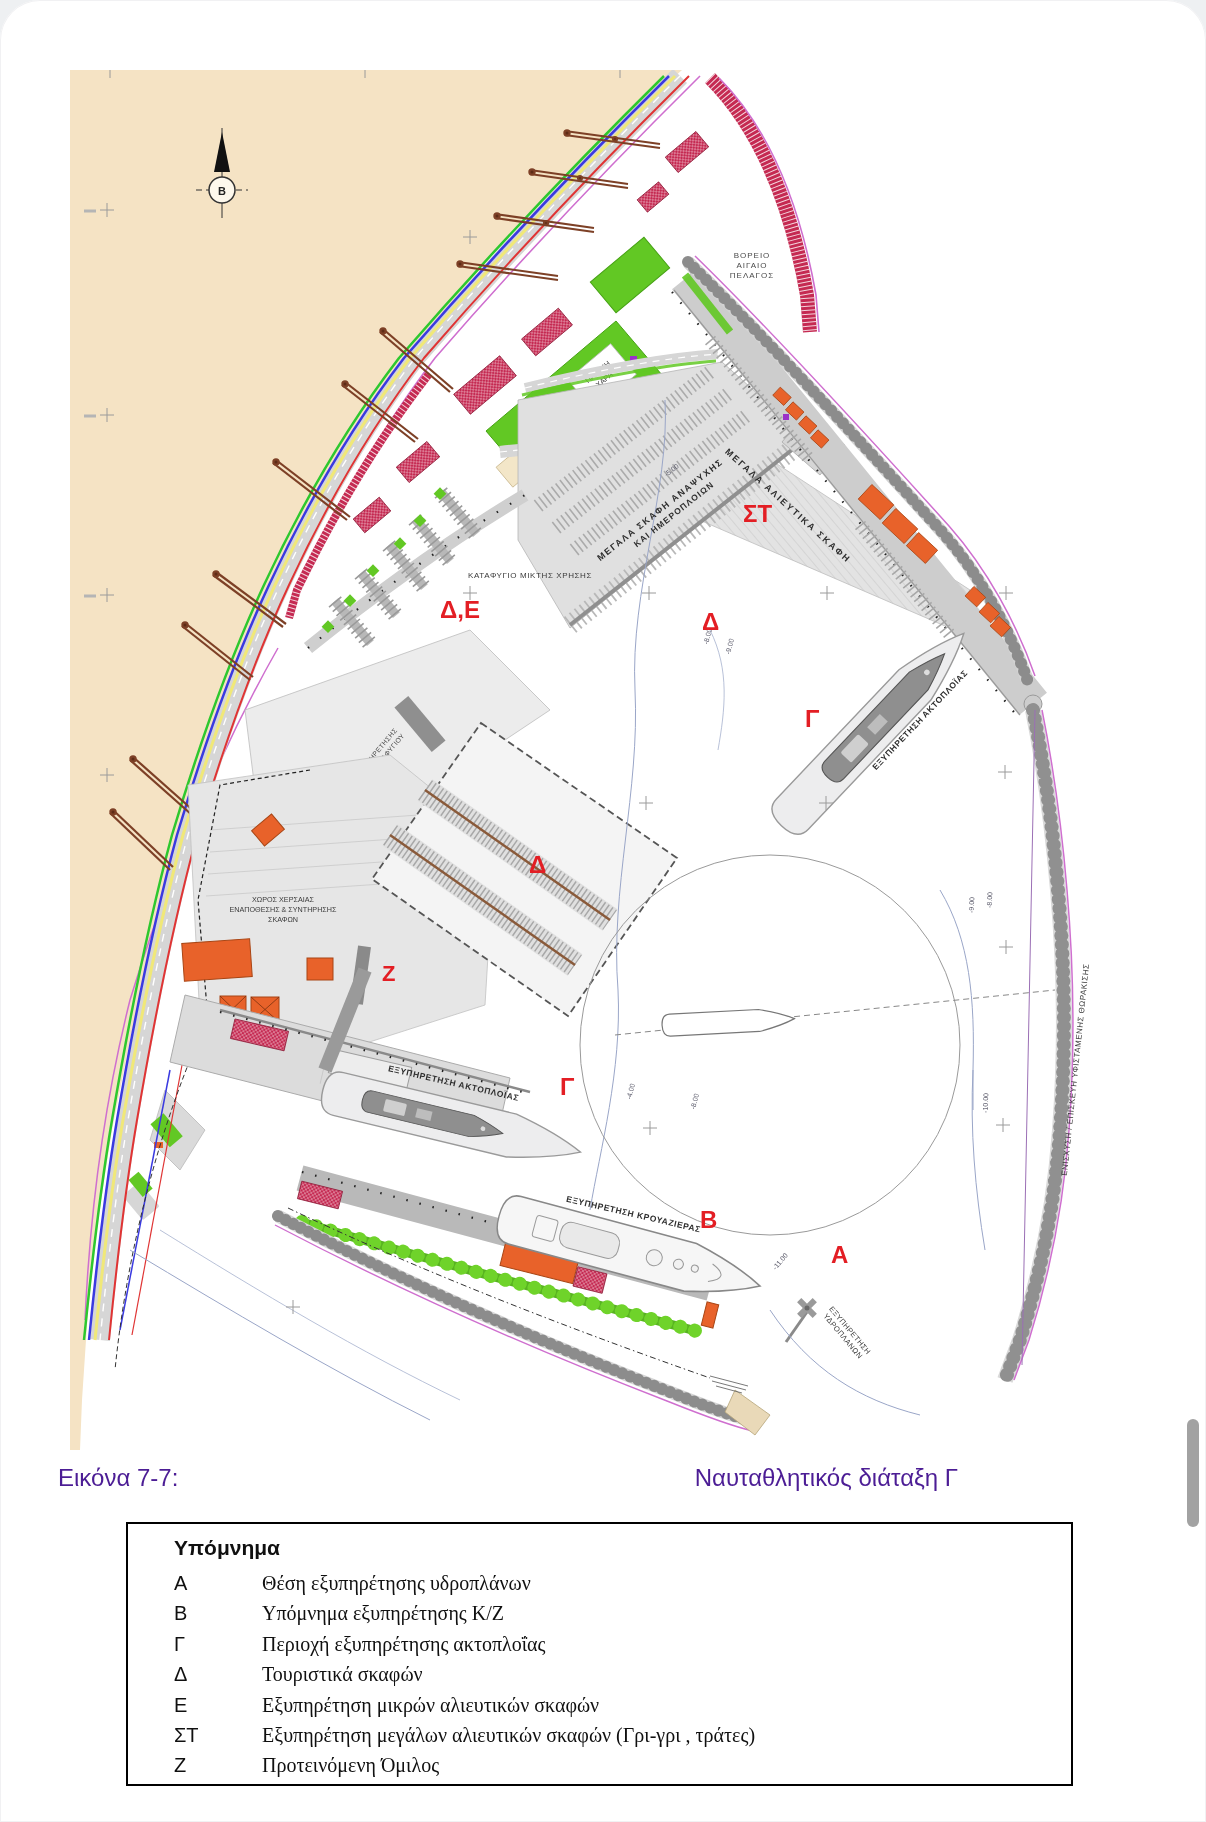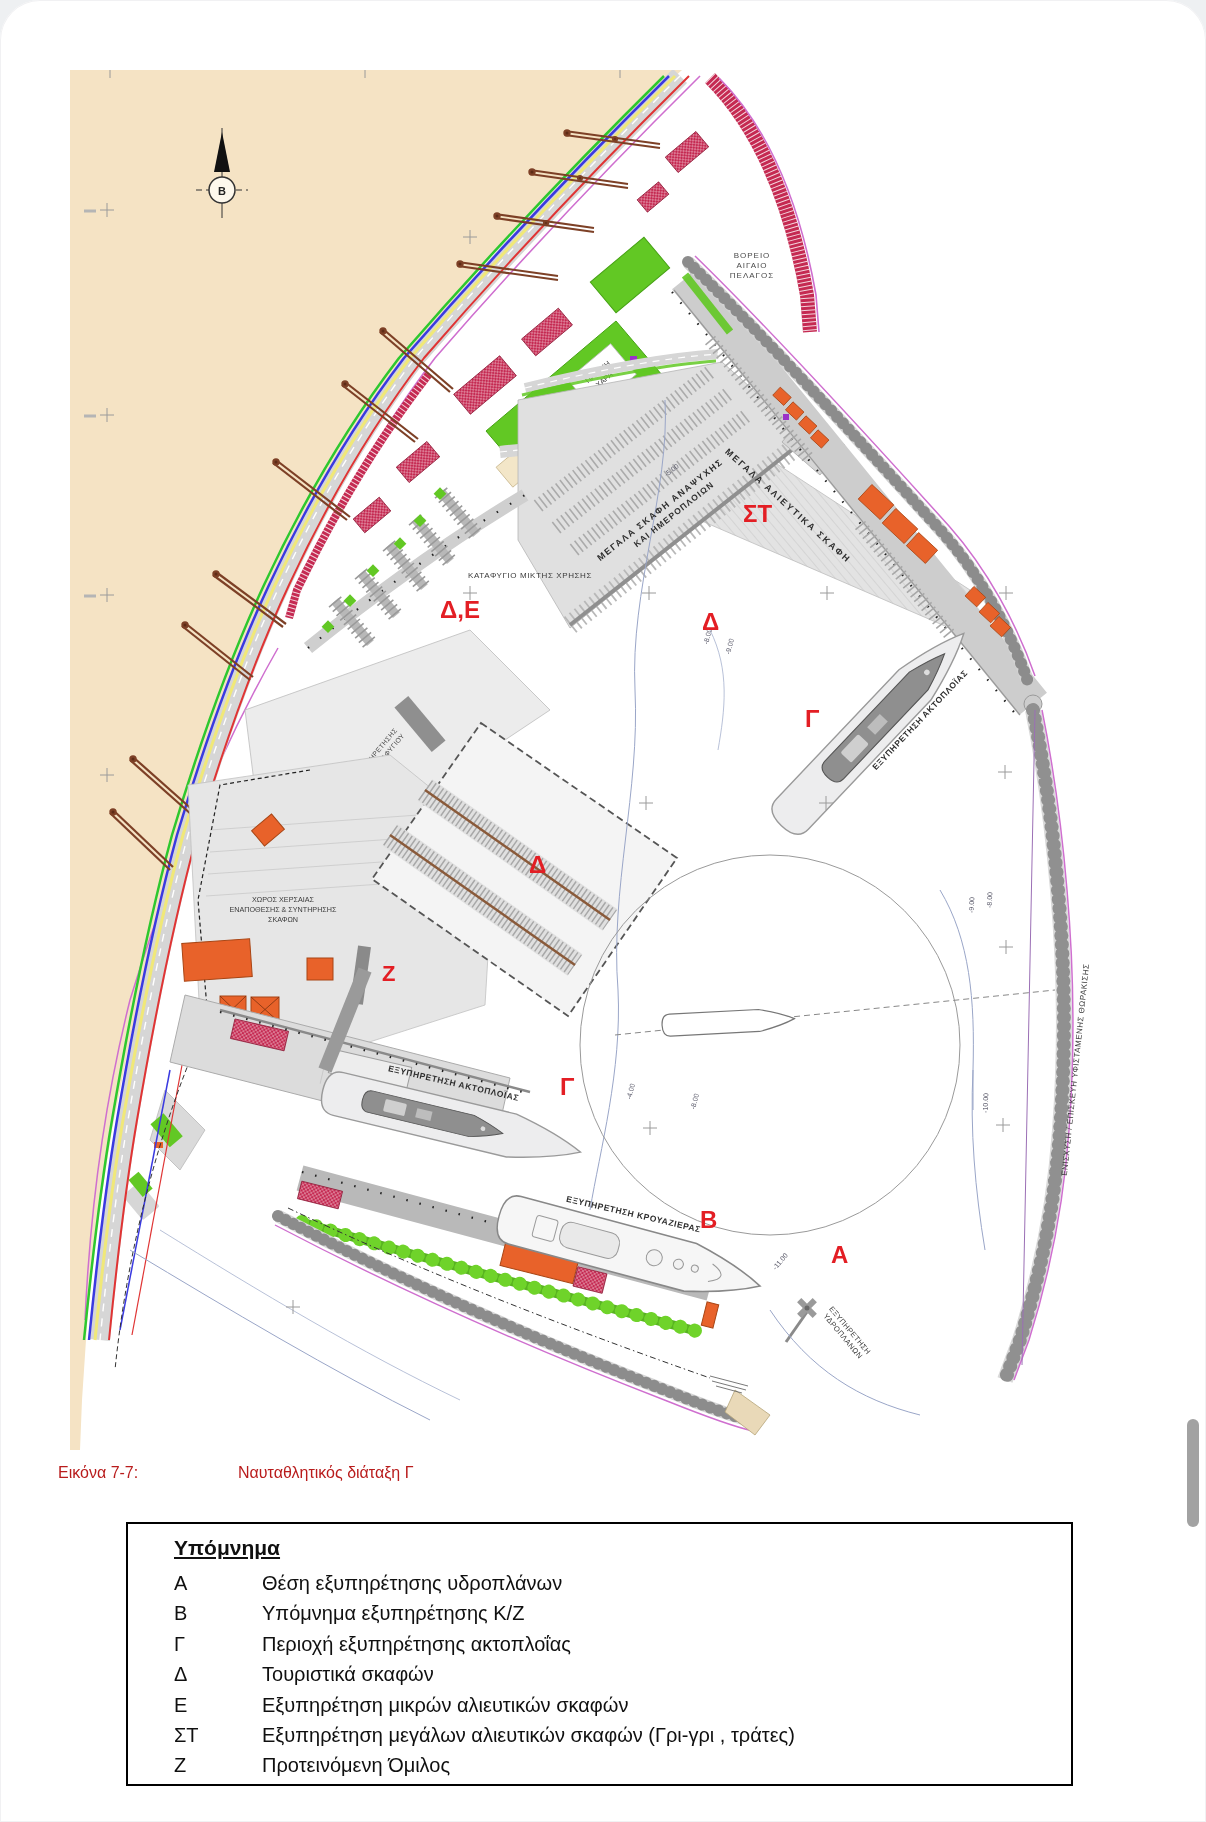--- a/index.html
+++ b/index.html
@@ -14,33 +14,33 @@
     background:#ffffff;border-radius:40px 40px 0 0;
     box-shadow:0 0 0 1px #f1f1f3 inset;
   }
   .map-wrap{position:absolute;left:70px;top:70px;width:1070px;height:1380px;}
   svg text{font-family:"Liberation Sans", sans-serif;}
   .zone{fill:#e31e24;font-weight:bold;}
   .tinylbl{fill:#3a3a3a;letter-spacing:.6px;}
   .depth{fill:#5a5a6a;font-size:7px;}
   .caption{
     position:absolute;left:58px;top:1464px;width:900px;
-    font-size:16px;color:#b91c1c;display:flex;
+    font-size:24px;color:#4c1d95;display:flex;justify-content:space-between;
   }
   .caption .cap-label{display:inline-block;width:180px;}
   .legend{
     position:absolute;left:126px;top:1522px;width:947px;height:264px;
     border:2px solid #000;background:#fff;box-sizing:border-box;
     color:#101010;
   }
   .legend-inner{padding:12px 0 0 46px;}
-  .legend-title{font-size:21px;font-weight:bold;text-decoration:underline;margin-bottom:8px;}
+  .legend-title{font-size:21px;font-weight:bold;margin-bottom:8px;}
   .legend-row{display:flex;font-size:20px;line-height:30.4px;}
   .legend-key{width:88px;flex:0 0 88px;}
-  .legend-desc{flex:1;}
+  .legend-desc{flex:1;font-family:Liberation Serif, serif;}
   .scroll-thumb{
     position:absolute;left:1187px;top:1419px;width:12px;height:108px;
     background:#a2a2a2;border-radius:6px;
   }
 </style>
 </head>
 <body>
 
 <div class="card">
 

